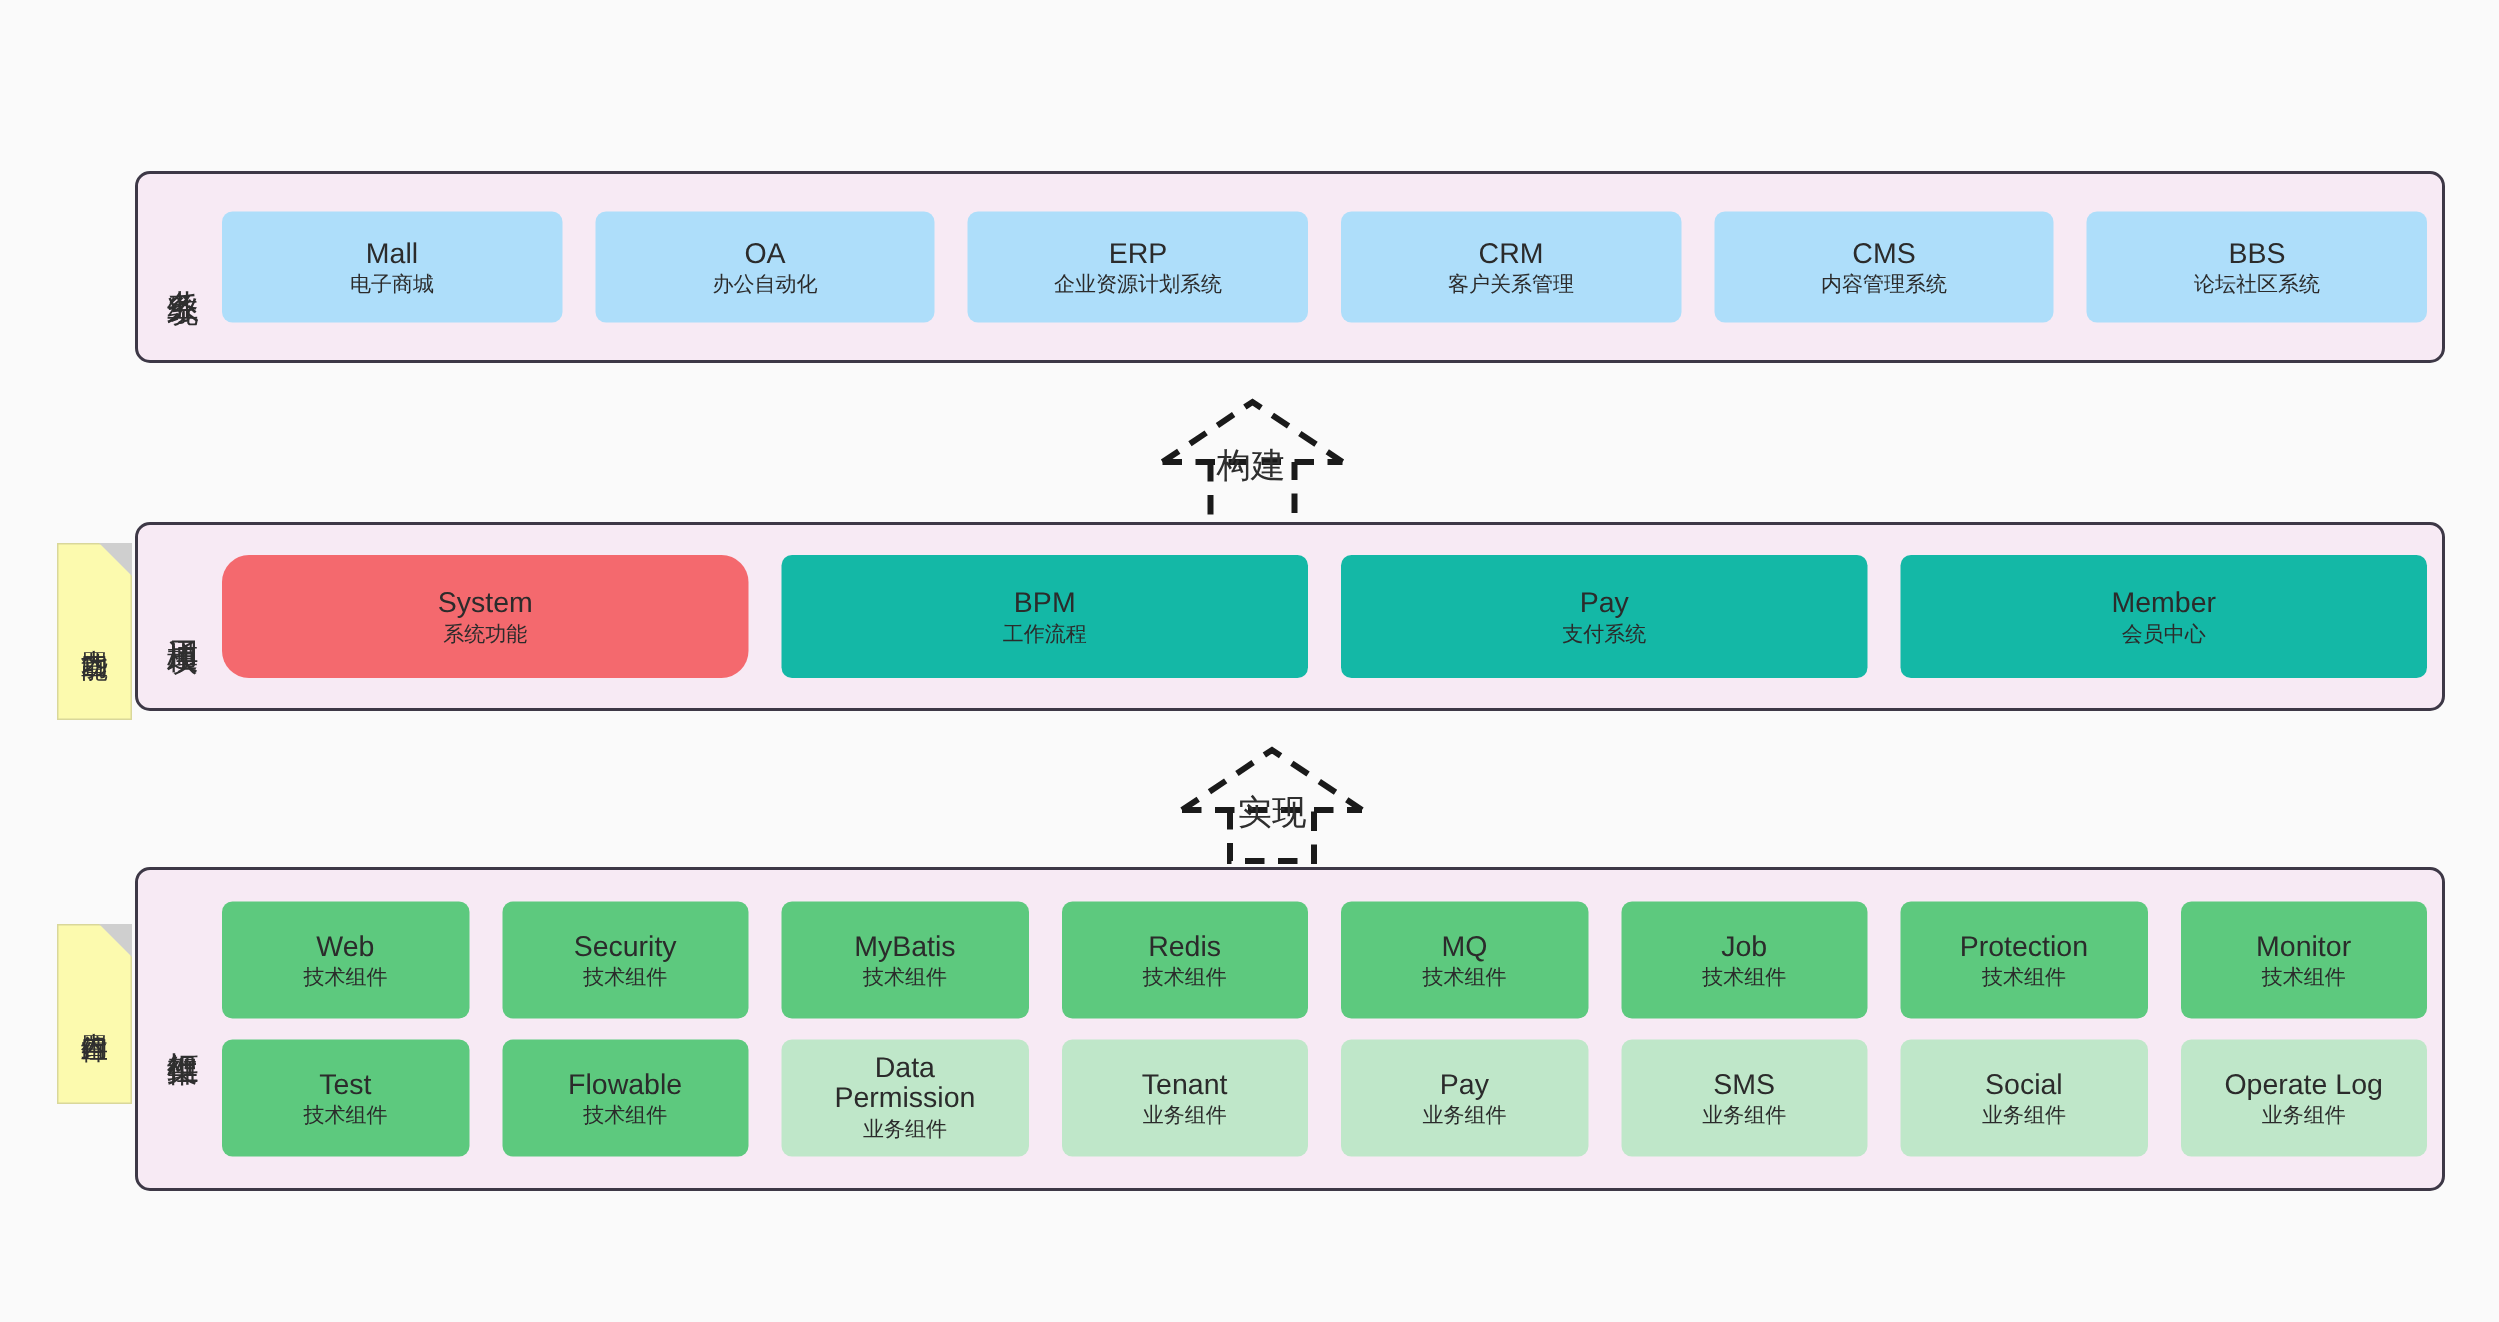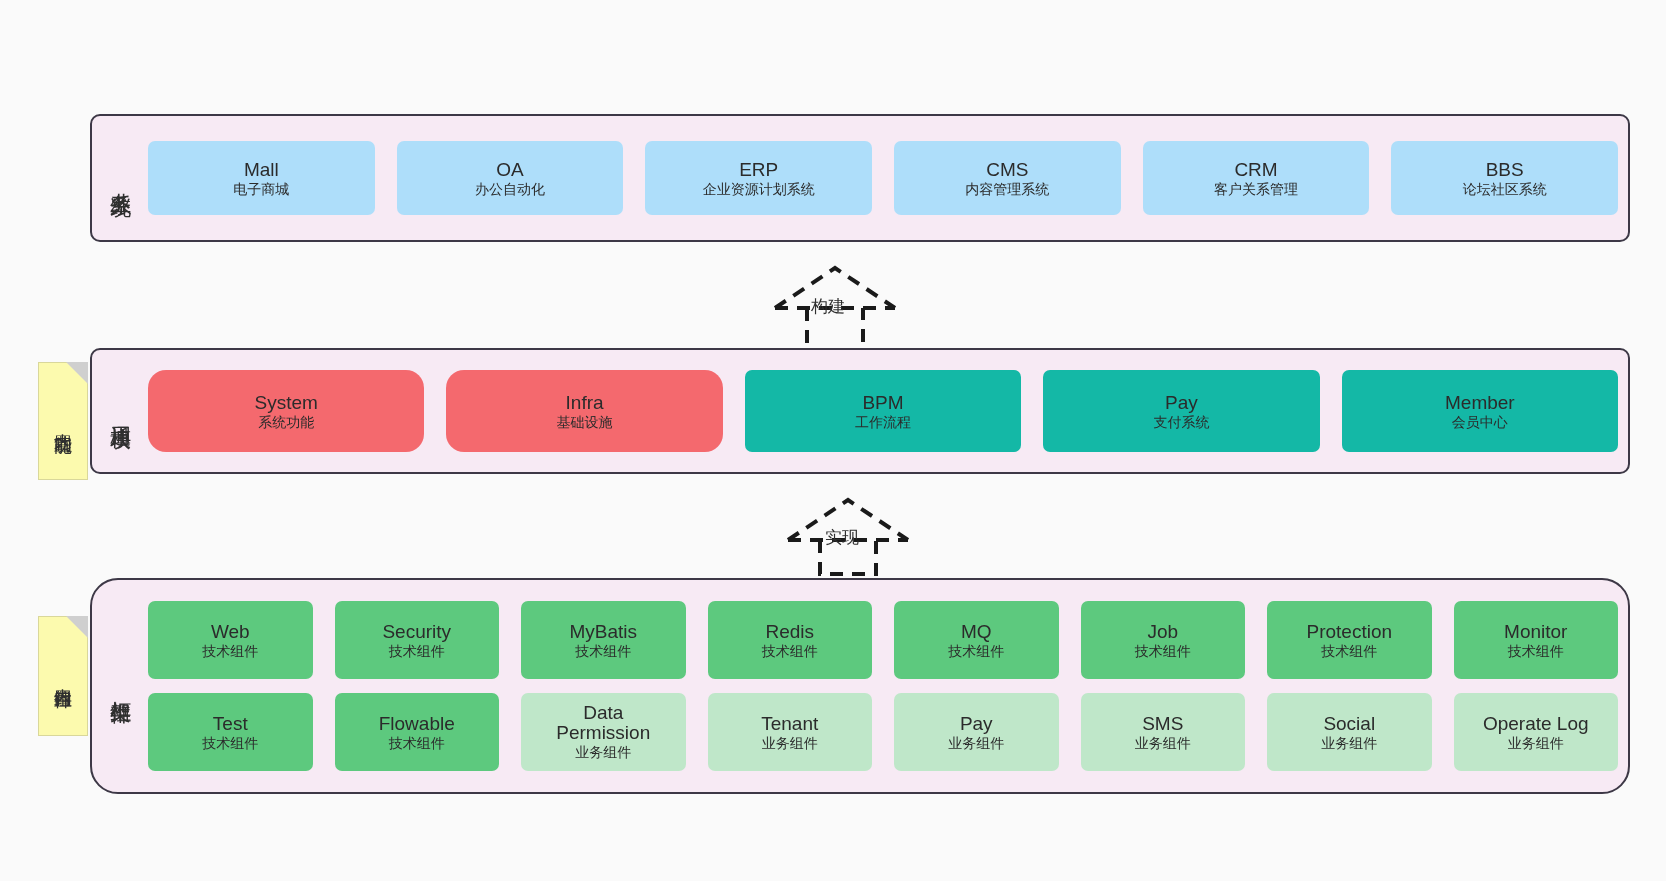--- a/index.html
+++ b/index.html
@@ -116,21 +116,21 @@
     border-left: 22px solid transparent;
     border-top: 22px solid #CFCFCF;
   }
 
   
   .conn {
     position: absolute;
   }
   .conn-label {
     position: absolute;
-    font-size: 17px;
+    font-size: 23px;
     color: #2F2F2F;
     background: transparent;
     white-space: nowrap;
   }
 </style>
 </head>
 <body>
 
 <div id="canvas">
 
@@ -148,27 +148,27 @@
           <span class="t1">OA</span>
           <span class="t2">办公自动化</span>
         </div>
 
         <div class="box c-blue">
           <span class="t1">ERP</span>
           <span class="t2">企业资源计划系统</span>
         </div>
 
         <div class="box c-blue">
+          <span class="t1">CRM</span>
+          <span class="t2">客户关系管理</span>
+        </div>
+
+        <div class="box c-blue">
           <span class="t1">CMS</span>
           <span class="t2">内容管理系统</span>
-        </div>
-
-        <div class="box c-blue">
-          <span class="t1">CRM</span>
-          <span class="t2">客户关系管理</span>
         </div>
 
         <div class="box c-blue">
           <span class="t1">BBS</span>
           <span class="t2">论坛社区系统</span>
         </div>
 
       </div>
     </div>
   </div>
@@ -185,24 +185,20 @@
   <div class="layer" id="layer-modules" style="left:90px; top:348px; width:1540px; height:126px;">
     <div class="layer-title">通用模块</div>
     <div class="layer-body">
       <div class="row mod-row">
 
         <div class="box c-red">
           <span class="t1">System</span>
           <span class="t2">系统功能</span>
         </div>
 
-        <div class="box c-red">
-          <span class="t1">Infra</span>
-          <span class="t2">基础设施</span>
-        </div>
 
         <div class="box c-pink">
           <span class="t1">BPM</span>
           <span class="t2">工作流程</span>
         </div>
 
         <div class="box c-pink">
           <span class="t1">Pay</span>
           <span class="t2">支付系统</span>
         </div>
@@ -222,21 +218,21 @@
     <span>内置功能</span>
   </div>
 
   <svg class="conn" style="left:768px; top:490px; width:160px; height:88px;" viewBox="0 0 160 88">
     <polyline points="20,50 80,10 140,50" fill="none" stroke="#1A1A1A" stroke-width="4" stroke-dasharray="13,9" stroke-linecap="butt"></polyline>
     <polyline points="20,50 140,50" fill="none" stroke="#1A1A1A" stroke-width="4" stroke-dasharray="13,9" stroke-linecap="butt"></polyline>
     <polyline points="52,50 52,84 108,84 108,50" fill="none" stroke="#1A1A1A" stroke-width="4" stroke-dasharray="13,9" stroke-linecap="butt"></polyline>
   </svg>
   <div class="conn-label" style="left:825px; top:526px;">实现</div>
 
-  <div class="layer" id="layer-framework" style="left:90px; top:578px; width:1540px; height:216px;border-radius:28px;">
+  <div class="layer" id="layer-framework" style="left:90px; top:578px; width:1540px; height:216px;">
     <div class="layer-title">框架组件</div>
     <div class="layer-body">
 
       <div class="row fw-row">
         <div class="box c-green">
           <span class="t1">Web</span>
           <span class="t2">技术组件</span>
         </div>
         <div class="box c-green">
           <span class="t1">Security</span>

